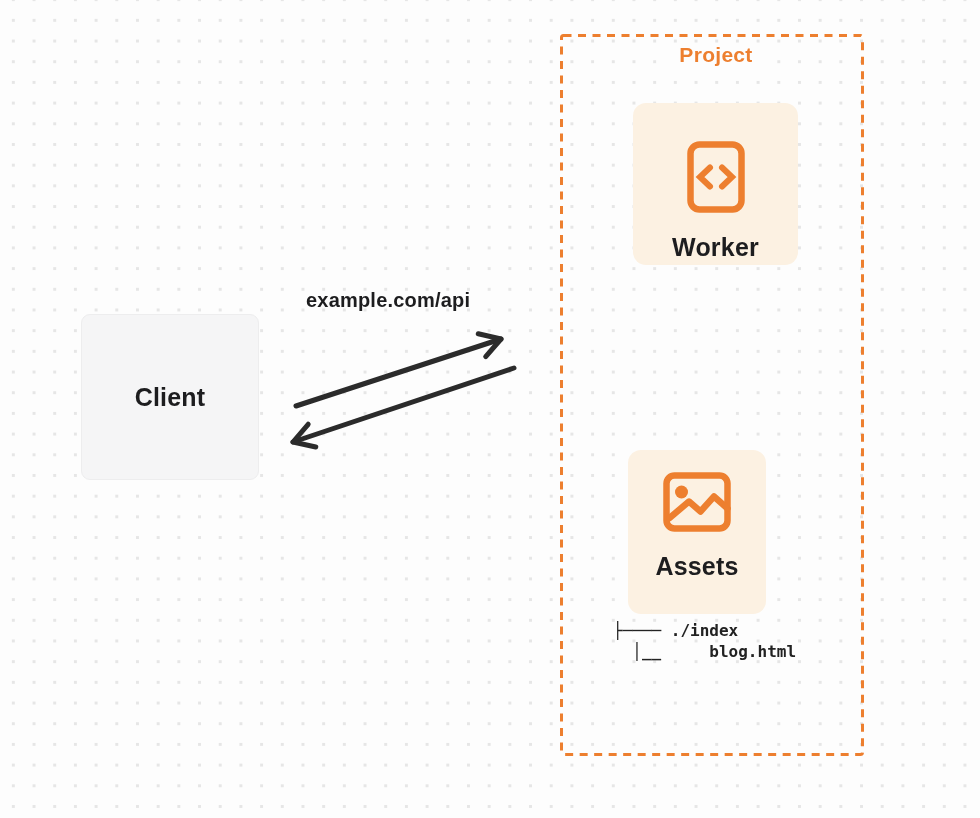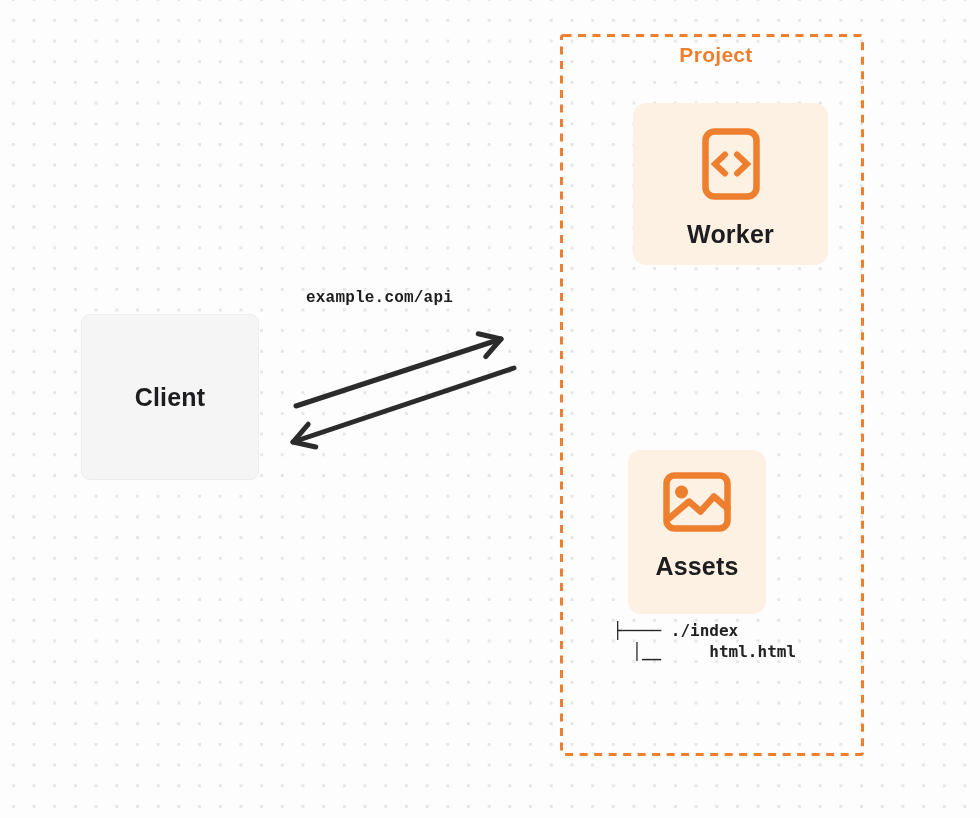--- a/index.html
+++ b/index.html
@@ -65,26 +65,25 @@
   .node-label {
     font-size: 25px;
     font-weight: 700;
     color: var(--text-dark);
     letter-spacing: 0.2px;
   }
 
   .url-label {
     position: absolute;
     left: 306px; top: 289px;
-    font-size: 16px;
+    font-size: 20px;
     font-weight: 700;
     color: var(--text-dark);
     letter-spacing: 0.2px;
     white-space: nowrap;
-    font-family: Liberation Mono, monospace;
   }
 
   .project-label {
     position: absolute;
     left: 716px; top: 35px;
     transform: translate(-50%, -50%);
     padding: 0 9px;
     background: var(--background);
     font-size: 21px;
     font-weight: 700;
@@ -95,21 +94,21 @@
   }
 
   .card {
     position: absolute;
     background: var(--card-fill);
     border-radius: 13px;
     display: flex;
     flex-direction: column;
     align-items: center;
   }
-  .worker-card { left: 633px; top: 103px; width: 195px; height: 162px; padding-top: 25px; }
+  .worker-card { left: 633px; top: 103px; width: 165px; height: 162px; padding-top: 38px; }
   .assets-card { left: 628px; top: 450px; width: 138px; height: 164px; padding-top: 22px; }
 
   .icon { stroke: var(--accent-orange); fill: none; }
   .icon .filled { fill: var(--accent-orange); stroke: none; }
   .code-icon  { width: 58px; height: 72px; }
   .image-icon { width: 68px; height: 60px; }
 
   .card-label {
     margin-top: 20px;
     font-size: 25px;
@@ -168,16 +167,16 @@
     <svg class="icon image-icon" viewBox="0 0 68 60" aria-hidden="true">
       <rect x="3.5" y="3.5" width="61" height="53" rx="8" stroke-width="6.5"></rect>
       <circle class="filled" cx="18.5" cy="20" r="6.5"></circle>
       <path d="M 6.5 46 L 26 29.5 L 37.5 39.5 L 51 24.5 L 64.5 36.5" stroke-width="6.5" stroke-linecap="round" stroke-linejoin="round"></path>
     </svg>
     <div class="card-label">Assets</div>
   </div>
 
   <div class="file-tree">
     <div class="tree-line">├──── ./index</div>
-    <div class="tree-line">  │__     html.html</div>
+    <div class="tree-line">  │__     blog.html</div>
   </div>
 
 </div>
 
 </body></html>

